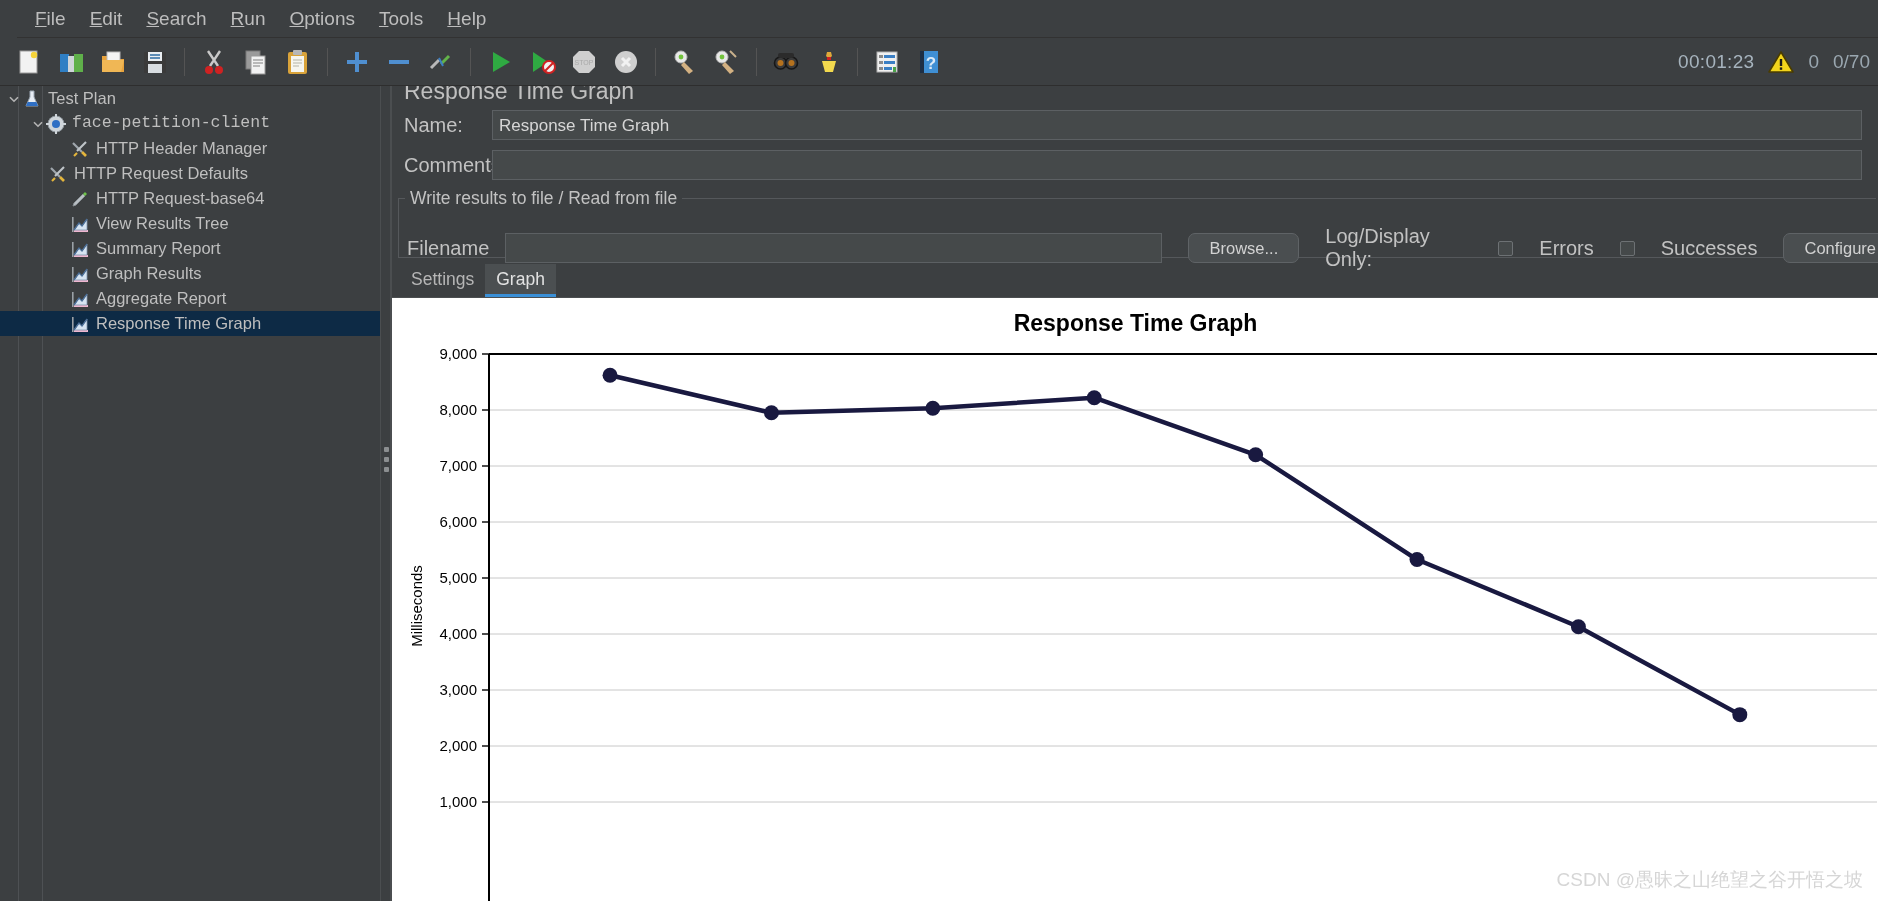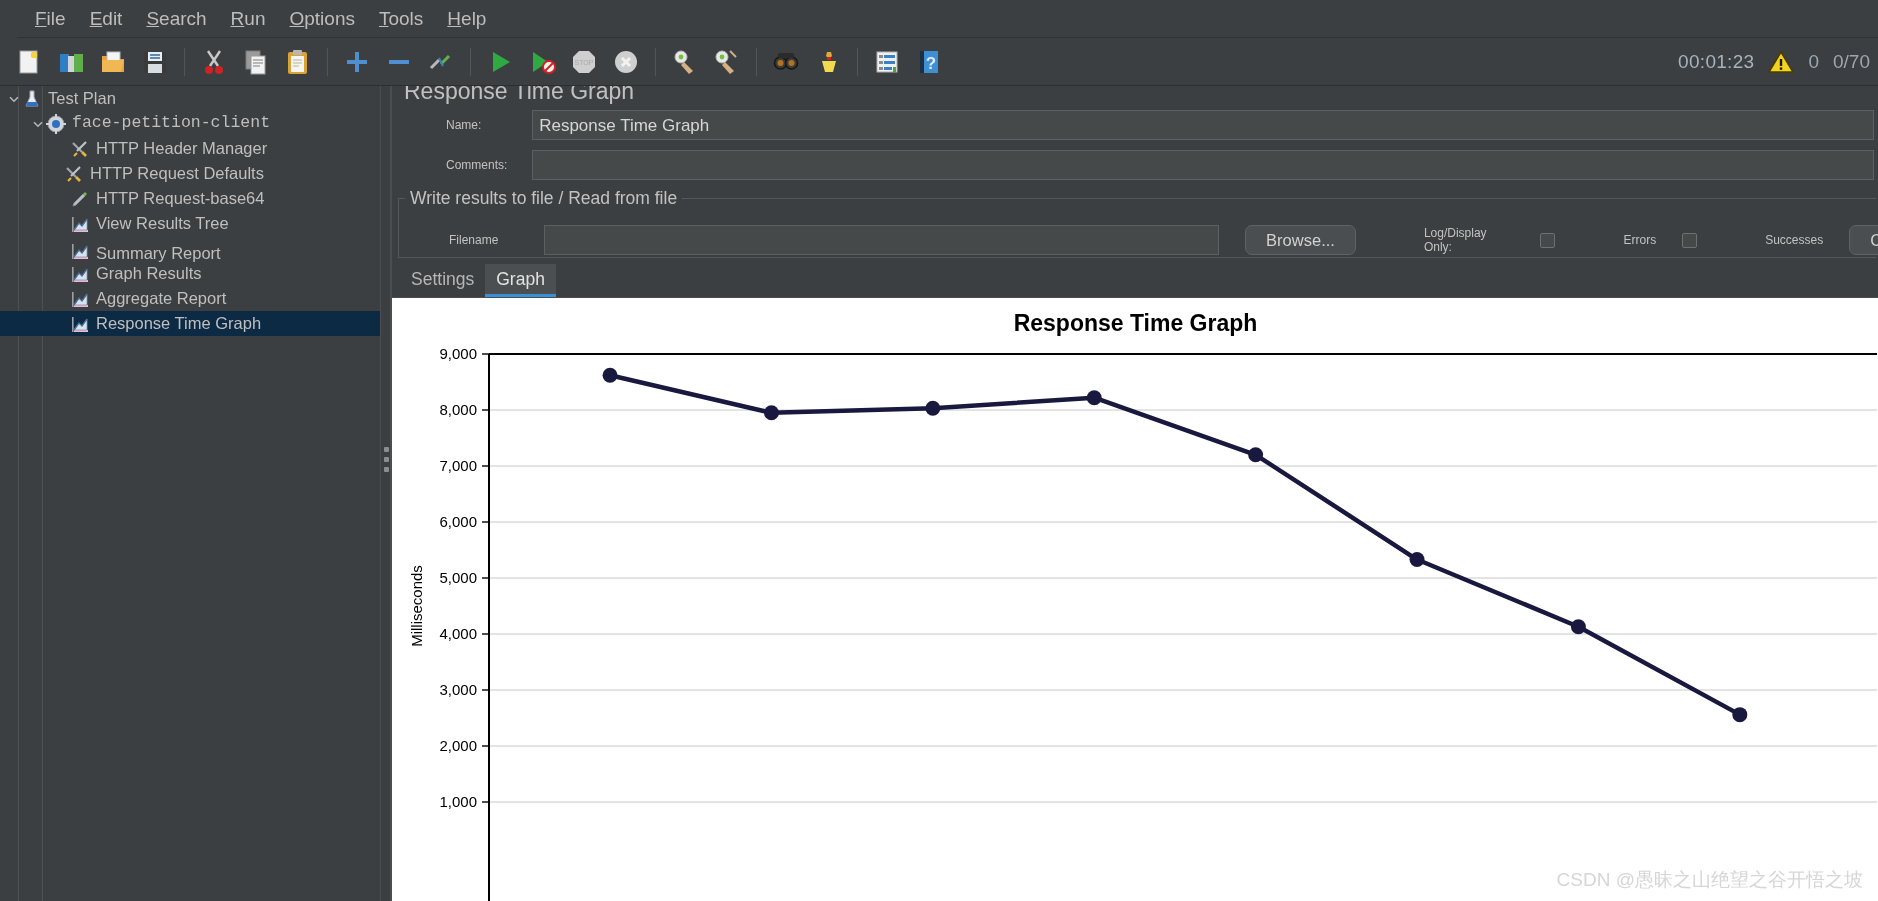--- a/index.html
+++ b/index.html
@@ -92,21 +92,21 @@
     width: 1487px; height: 815px;
     background: #3c3f41;
     border-left: 1px solid #4b4e50;
     overflow: hidden;
   }
   #panel-title {
     position: absolute; left: 12px; top: -8px;
     color: #c0c0c0; font-size: 23px;
   }
   .form-row { position: absolute; display: flex; align-items: center; }
-  .form-label { color: #c2c2c2; font-size: 12px; margin-left: 42px; }
+  .form-label { color: #c2c2c2; font-size: 20px; }
   .jtext {
     background: #45494a; border: 1px solid #5c6063;
     color: #d6d6d6; font-size: 17px;
     height: 30px; line-height: 30px; padding: 0 6px;
     white-space: nowrap; overflow: hidden;
   }
   fieldset.groupbox {
     position: absolute; left: 6px; top: 102px;
     width: 1478px; height: 70px;
     border: 1px solid #55585b; border-right: none;
@@ -417,21 +417,21 @@
     <div class="tree-row" style="padding-left: 54px;">
       <span class="tw-toggle"></span>
       <span class="tw-icon"><svg width="20" height="20" viewBox="0 0 20 20">
           <path d="M3 4l9 9" stroke="#9fa6ac" stroke-width="2.2"></path>
           <path d="M12 13l4 4" stroke="#e3b53c" stroke-width="2.6"></path>
           <path d="M16 3l-9 9" stroke="#bfc4c8" stroke-width="2.2"></path>
           <path d="M4 17l3-3" stroke="#e3b53c" stroke-width="2.2"></path>
         </svg></span>
       <span class="tw-label">HTTP Header Manager</span>
     </div>
-    <div class="tree-row" style="padding-left: 48px;">
+    <div class="tree-row" style="padding-left: 32px;">
       <span class="tw-toggle"></span>
       <span class="tw-icon"><svg width="20" height="20" viewBox="0 0 20 20">
           <path d="M3 4l9 9" stroke="#9fa6ac" stroke-width="2.2"></path>
           <path d="M12 13l4 4" stroke="#e3b53c" stroke-width="2.6"></path>
           <path d="M16 3l-9 9" stroke="#bfc4c8" stroke-width="2.2"></path>
           <path d="M4 17l3-3" stroke="#e3b53c" stroke-width="2.2"></path>
         </svg></span>
       <span class="tw-label">HTTP Request Defaults</span>
     </div>
     <div class="tree-row" style="padding-left: 54px;">
@@ -445,21 +445,21 @@
     <div class="tree-row" style="padding-left: 54px;">
       <span class="tw-toggle"></span>
       <span class="tw-icon"><svg width="20" height="20" viewBox="0 0 20 20">
           <rect x="2" y="3" width="1.6" height="15" fill="#9aa0a6"></rect>
           <path d="M4 16h14v2H4z" fill="#efb7d0"></path>
           <path d="M4 16l5-7 3 3 5-7v11z" fill="#d6e4f2" stroke="#7d93ab" stroke-width=".8"></path>
           <path d="M4 16l5-7 3 3 5-7" fill="none" stroke="#4a6d96" stroke-width="1.3"></path>
         </svg></span>
       <span class="tw-label">View Results Tree</span>
     </div>
-    <div class="tree-row" style="padding-left: 54px; align-items: flex-end;">
+    <div class="tree-row" style="padding-left: 54px;">
       <span class="tw-toggle"></span>
       <span class="tw-icon"><svg width="20" height="20" viewBox="0 0 20 20">
           <rect x="2" y="3" width="1.6" height="15" fill="#9aa0a6"></rect>
           <path d="M4 16h14v2H4z" fill="#efb7d0"></path>
           <path d="M4 16l5-7 3 3 5-7v11z" fill="#d6e4f2" stroke="#7d93ab" stroke-width=".8"></path>
           <path d="M4 16l5-7 3 3 5-7" fill="none" stroke="#4a6d96" stroke-width="1.3"></path>
         </svg></span>
       <span class="tw-label">Summary Report</span>
     </div>
     <div class="tree-row" style="padding-left: 54px;">

